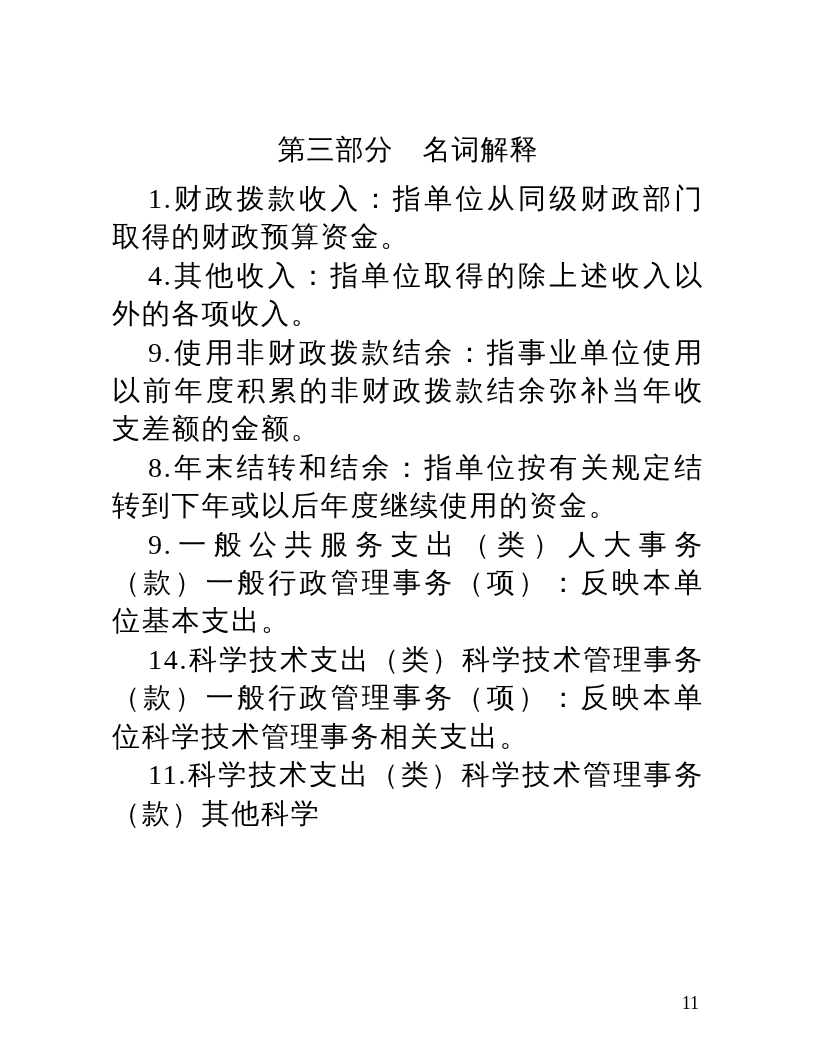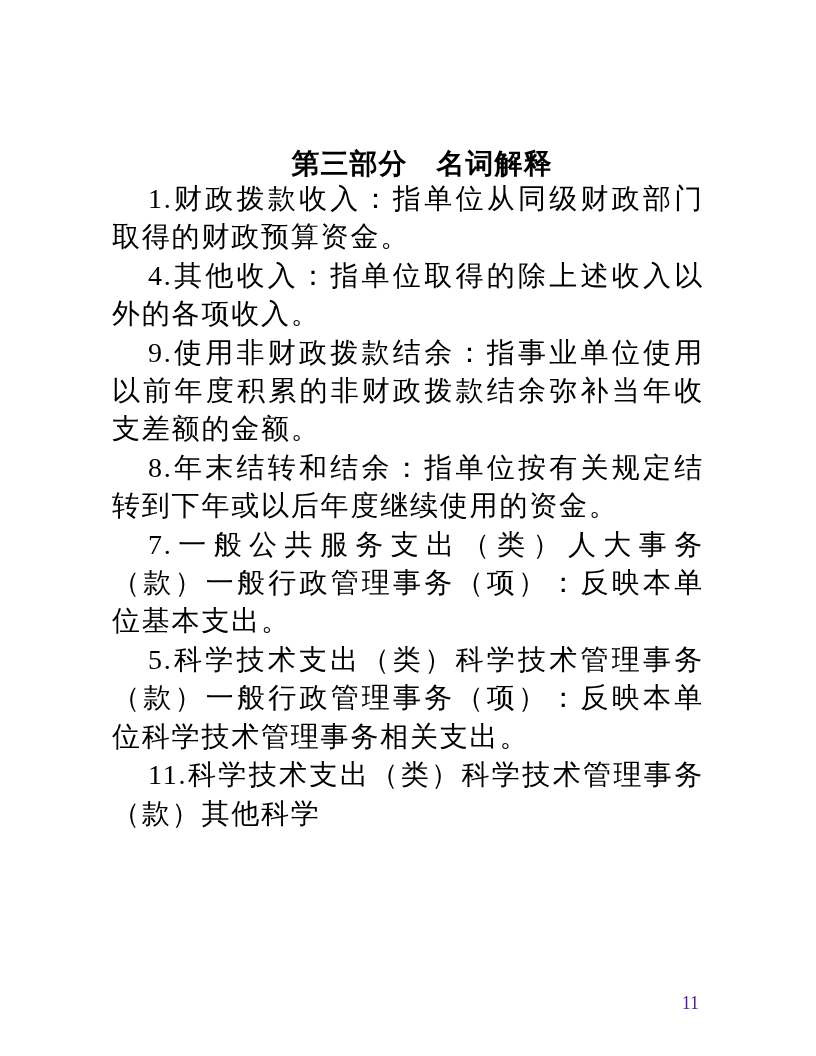--- a/index.html
+++ b/index.html
@@ -14,24 +14,24 @@
     background: #ffffff;
     overflow: hidden;
     color: #000000;
     font-family: "Liberation Serif", "DejaVu Serif", serif;
   }
   .doc-title {
     position: absolute;
     top: 129px;
     left: 112px;
     width: 592px;
-    margin: 14px;
+    margin: 0;
     text-align: center;
     font-family: "Liberation Sans", "DejaVu Sans", sans-serif;
-    font-weight: bold;
+    font-weight: normal;
     font-size: 28px;
     line-height: 42px;
     letter-spacing: 1px;
     white-space: pre;
   }
   .doc-body {
     position: absolute;
     top: 180px;
     left: 112px;
     width: 592px;
@@ -46,33 +46,33 @@
     text-indent: 36px;
     font-family: "Liberation Serif", "DejaVu Serif", serif;
   }
   .page-number {
     position: absolute;
     top: 991px;
     right: 117px;
     font-size: 18px;
     line-height: 24px;
     font-family: "Liberation Serif", "DejaVu Serif", serif;
-    color: #4c1d95;
+    color: #000000;
   }
 </style>
 </head>
 <body>
 
 <div class="page">
   <h1 class="doc-title">第三部分　名词解释</h1>
 
   <div class="doc-body">
     <p class="para">1.财政拨款收入：指单位从同级财政部门取得的财政预算资金。</p>
     <p class="para">4.其他收入：指单位取得的除上述收入以外的各项收入。</p>
     <p class="para">9.使用非财政拨款结余：指事业单位使用以前年度积累的非财政拨款结余弥补当年收支差额的金额。</p>
     <p class="para">8.年末结转和结余：指单位按有关规定结转到下年或以后年度继续使用的资金。</p>
-    <p class="para">7.一般公共服务支出（类）人大事务（款）一般行政管理事务（项）：反映本单位基本支出。</p>
-    <p class="para">5.科学技术支出（类）科学技术管理事务（款）一般行政管理事务（项）：反映本单位科学技术管理事务相关支出。</p>
+    <p class="para">9.一般公共服务支出（类）人大事务（款）一般行政管理事务（项）：反映本单位基本支出。</p>
+    <p class="para">14.科学技术支出（类）科学技术管理事务（款）一般行政管理事务（项）：反映本单位科学技术管理事务相关支出。</p>
     <p class="para">11.科学技术支出（类）科学技术管理事务（款）其他科学</p>
   </div>
 
   <div class="page-number">11</div>
 </div>
 
 </body></html>

